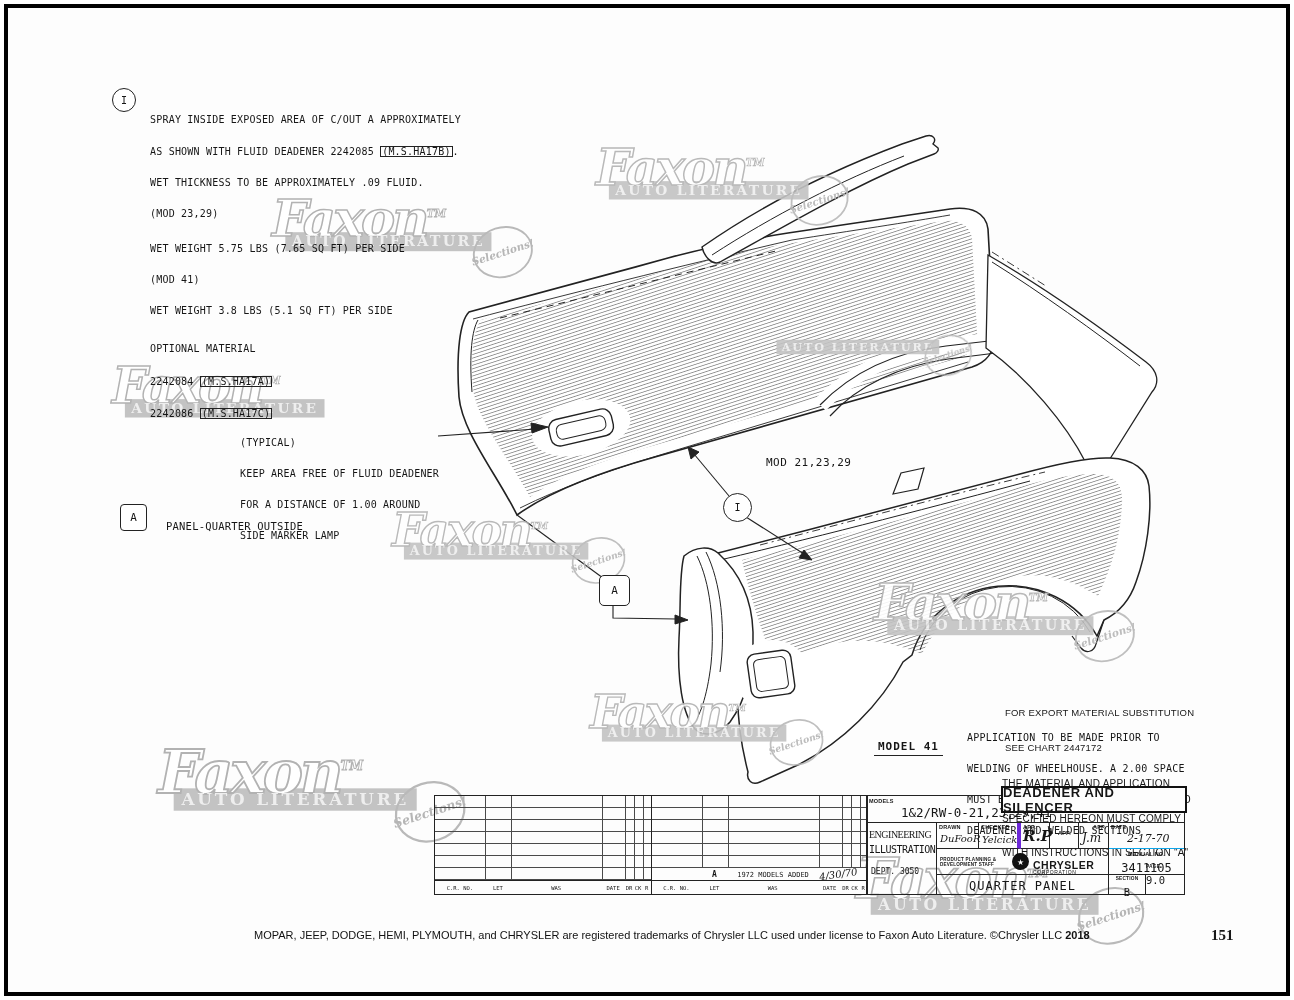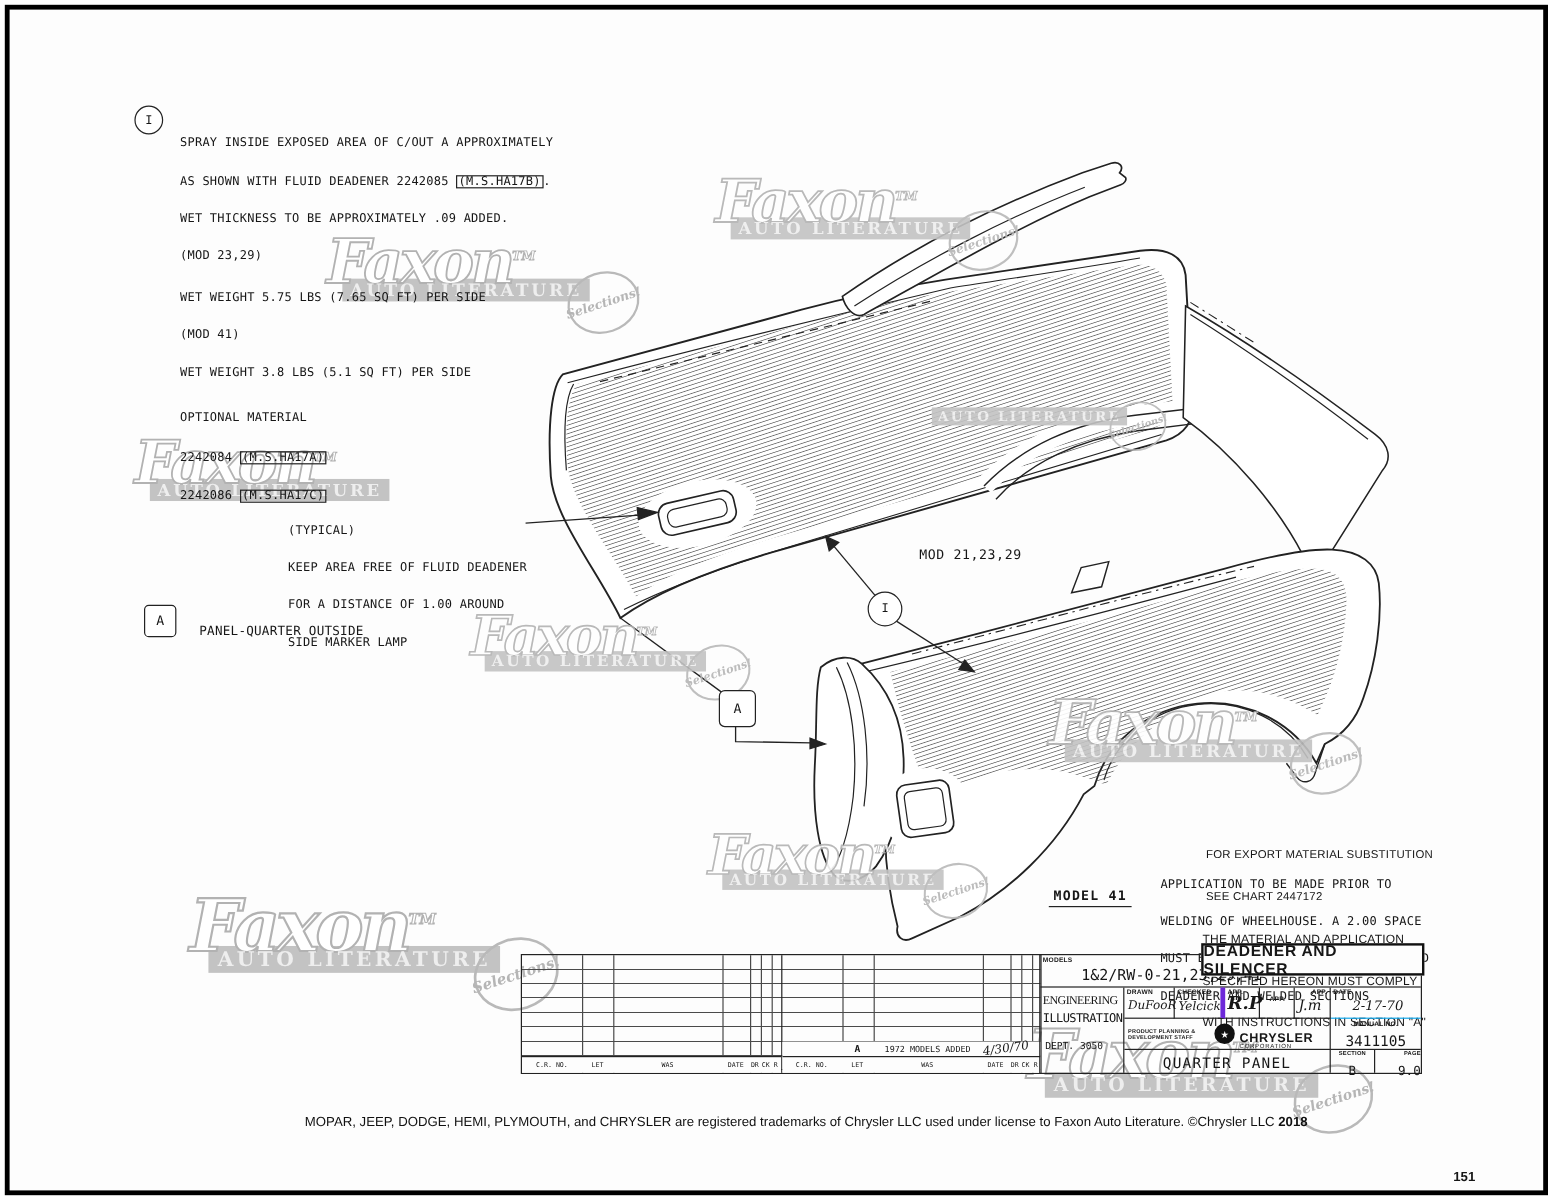--- a/index.html
+++ b/index.html
@@ -65,22 +65,22 @@
   .tiny{font-size:5.5px;font-family:"Liberation Sans",sans-serif;font-weight:bold;letter-spacing:.2px;}
   .tb-titlebox{position:absolute;left:1001px;top:786px;width:182px;height:23px;border:2.2px solid #111;
       background:#fdfdfd;display:flex;align-items:center;justify-content:center;z-index:6;
       font-family:"Liberation Sans",sans-serif;font-weight:bold;font-size:13px;letter-spacing:.6px;}
   .script{font-family:"DejaVu Serif", serif;font-style:italic;}
   .penta{width:17px;height:17px;border-radius:50%;background:#111;color:#fff;display:inline-flex;
          align-items:center;justify-content:center;font-size:11px;line-height:17px;}
 
   .footer-line{position:absolute;left:254px;top:929px;font-family:"Liberation Sans",sans-serif;
                font-size:11px;color:#111;z-index:4;}
-  .page-num{position:absolute;left:1211px;top:927px;font-family:Liberation Sans, sans-serif;
-            font-weight:bold;font-size:11px;z-index:4;margin-top:48px;}
+  .page-num{position:absolute;left:1211px;top:927px;font-family:Liberation Serif, serif;
+            font-weight:bold;font-size:15px;z-index:4;}
   svg.art{position:absolute;left:0;top:0;z-index:2;}
 </style>
 </head>
 <body>
 
 <div class="frame"></div>
 
 <svg class="art" width="1294" height="1000" viewBox="0 0 1294 1000">
   <defs>
     <pattern id="hatch" width="3.4" height="3.4" patternUnits="userSpaceOnUse" patternTransform="rotate(72)">
@@ -226,21 +226,21 @@
     </div>
 </div>
 
 <div class="c-circle" style="left:112px;top:88px;width:22px;height:22px;">
     <span>I</span>
   </div>
 
 <div class="tnote" style="left:150px;top:94px;">
   <div>SPRAY INSIDE EXPOSED AREA OF C/OUT A APPROXIMATELY</div>
   <div><span>AS SHOWN WITH FLUID DEADENER 2242085 </span><span class="spec-box">(M.S.HA17B)</span><span>.</span></div>
-  <div>WET THICKNESS TO BE APPROXIMATELY .09 ADDED.</div>
+  <div>WET THICKNESS TO BE APPROXIMATELY .09 FLUID.</div>
   <div>(MOD 23,29)</div>
   <div class="gap3">WET WEIGHT 5.75 LBS (7.65 SQ FT) PER SIDE</div>
   <div>(MOD 41)</div>
   <div>WET WEIGHT 3.8 LBS (5.1 SQ FT) PER SIDE</div>
   <div class="gap7">OPTIONAL MATERIAL</div>
   <div><span>2242084 </span><span class="spec-box">(M.S.HA17A)</span></div>
   <div><span>2242086 </span><span class="spec-box">(M.S.HA17C)</span></div>
 </div>
 
 <div class="tnote" style="left:240px;top:417px;">
@@ -377,21 +377,21 @@
     <span style="font-size:12px;">3411105</span>
   </div>
 
   <div class="cell" style="left:70px;top:79px;width:172px;height:19px;border-right:1px solid #222;text-align:center;">
     <span style="font-size:12px;letter-spacing:1px;line-height:19px;">QUARTER PANEL</span>
   </div>
   <div class="cell" style="left:242px;top:79px;width:37px;height:19px;border-right:1px solid #222;text-align:center;">
     <span class="tiny" style="display:block;font-size:4.8px;margin-top:1px;">SECTION</span>
     <span style="font-size:10.5px;">B</span>
   </div>
-  <div class="cell" style="left:279px;top:79px;width:38px;height:19px;text-align:right;">
+  <div class="cell" style="left:279px;top:67px;width:38px;height:19px;text-align:left;">
     <span class="tiny" style="display:block;font-size:4.8px;margin-top:1px;">PAGE</span>
     <span style="font-size:10.5px;">9.0</span>
   </div>
 </div>
 
 <div class="footer-line">
   <span>MOPAR, JEEP, DODGE, HEMI, PLYMOUTH, and CHRYSLER are registered trademarks of Chrysler LLC used under license to Faxon Auto Literature. ©Chrysler LLC </span><b>2018</b>
 </div>
 <div class="page-num">151</div>
 

